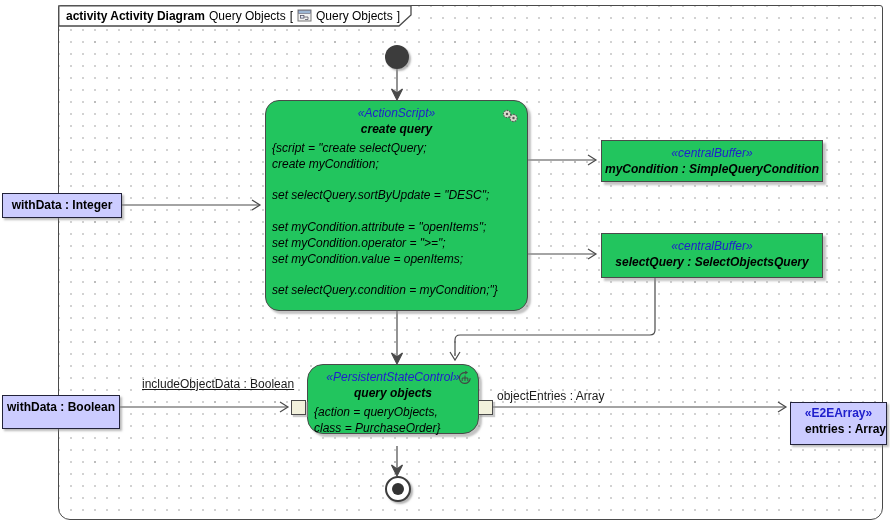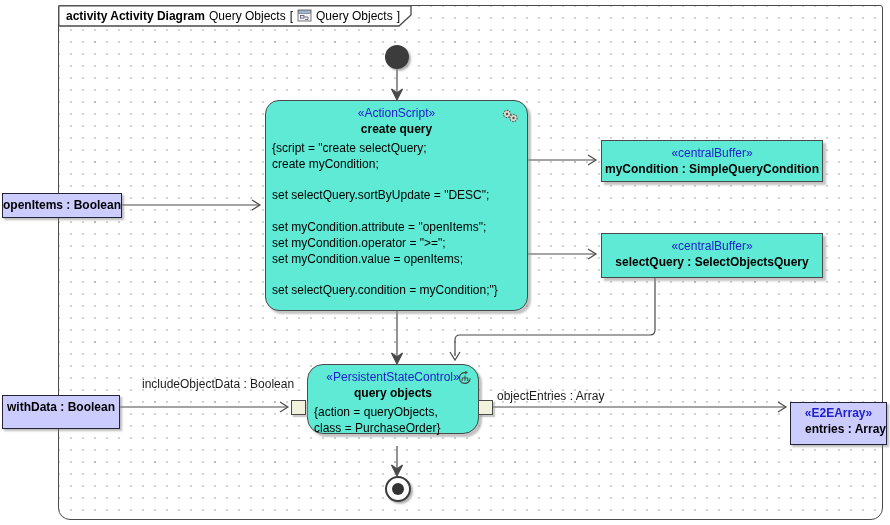--- a/index.html
+++ b/index.html
@@ -8,22 +8,22 @@
   
   .frame{position:absolute;left:58px;top:5px;width:825px;height:515px;box-sizing:border-box;
          border:1.5px solid #4A4A4A;border-radius:3px 3px 12px 12px;background:#fff;
          background-image:radial-gradient(circle,#bdbdbd 1.1px,transparent 1.3px),
                           radial-gradient(circle,#d2d2d2 0.8px,transparent 1px);
          background-size:60px 60px,12px 12px;background-position:6px 6px,6px 6px;}
   .tab-text{position:absolute;left:66px;top:8px;height:16px;line-height:16px;white-space:nowrap;z-index:6;}
   .tab-text b{font-weight:bold;}
   .tab-part{margin-left:4px;}
   svg.overlay{position:absolute;left:0;top:0;z-index:4;pointer-events:none;}
-  .node{position:absolute;box-sizing:border-box;border:1.5px solid #4A4A4A;background:#5eead4;
-        box-shadow:3px 3px 2px rgba(145,145,145,0.55);z-index:10;}
+  .node{position:absolute;box-sizing:border-box;border:1.5px solid #4A4A4A;background:#22c55e;
+        box-shadow:3px 3px 2px rgba(145,145,145,0.55);z-index:10;font-style:italic;}
   .rounded{border-radius:14px;}
   .stereotype{color:#2020CC;text-align:center;line-height:15px;padding-top:5px;}
   .node-title{font-weight:bold;text-align:center;line-height:17px;}
   .script{padding:3px 4px 0 6px;}
   .script-line{min-height:15.8px;line-height:15.8px;white-space:pre;}
   .param{position:absolute;box-sizing:border-box;background:#CCCCFF;border:1.3px solid #23233a;
          box-shadow:2px 2px 2px rgba(130,130,130,0.55);font-weight:bold;text-align:center;z-index:12;}
   .param.single{line-height:22px;}
   .param .stereotype{padding-top:3px;line-height:15px;}
   .param .param-label{line-height:16px;text-align:right;}
@@ -131,30 +131,30 @@
   </svg>
   <div class="stereotype">«PersistentStateControl»</div>
   <div class="node-title">query objects</div>
   <div class="script" style="">
     <div class="script-line">{action = queryObjects,</div>
     <div class="script-line">class = PurchaseOrder}</div>
   </div>
 </div>
 
 <div class="param single" style="left:2px;top:193px;width:120px;height:25px;">
-  <span>openItems : Boolean</span>
+  <span>withData : Integer</span>
 </div>
 
 <div class="param single" style="left:2px;top:395px;width:118px;height:34px;">
   <span>withData : Boolean</span>
 </div>
 
 <div class="param" style="left:790px;top:388px;width:97px;height:43px;margin-top:14px;">
   <div class="stereotype">«E2EArray»</div>
   <div class="param-label">entries : Array</div>
 </div>
 
-<div class="edge-label" style="left:142px;top:377px;">includeObjectData : Boolean</div>
+<div class="edge-label" style="left:142px;top:377px;text-decoration:underline;">includeObjectData : Boolean</div>
 <div class="edge-label" style="left:497px;top:389px;">objectEntries : Array</div>
 
 <div class="final-node">
   <div class="final-dot"></div>
 </div>
 
 </body></html>

